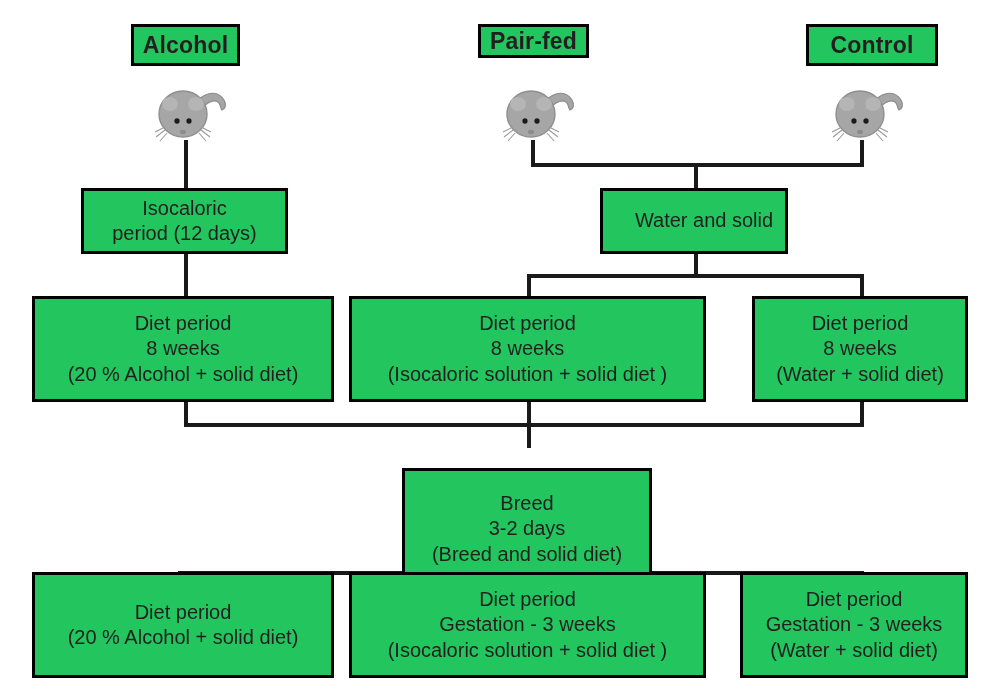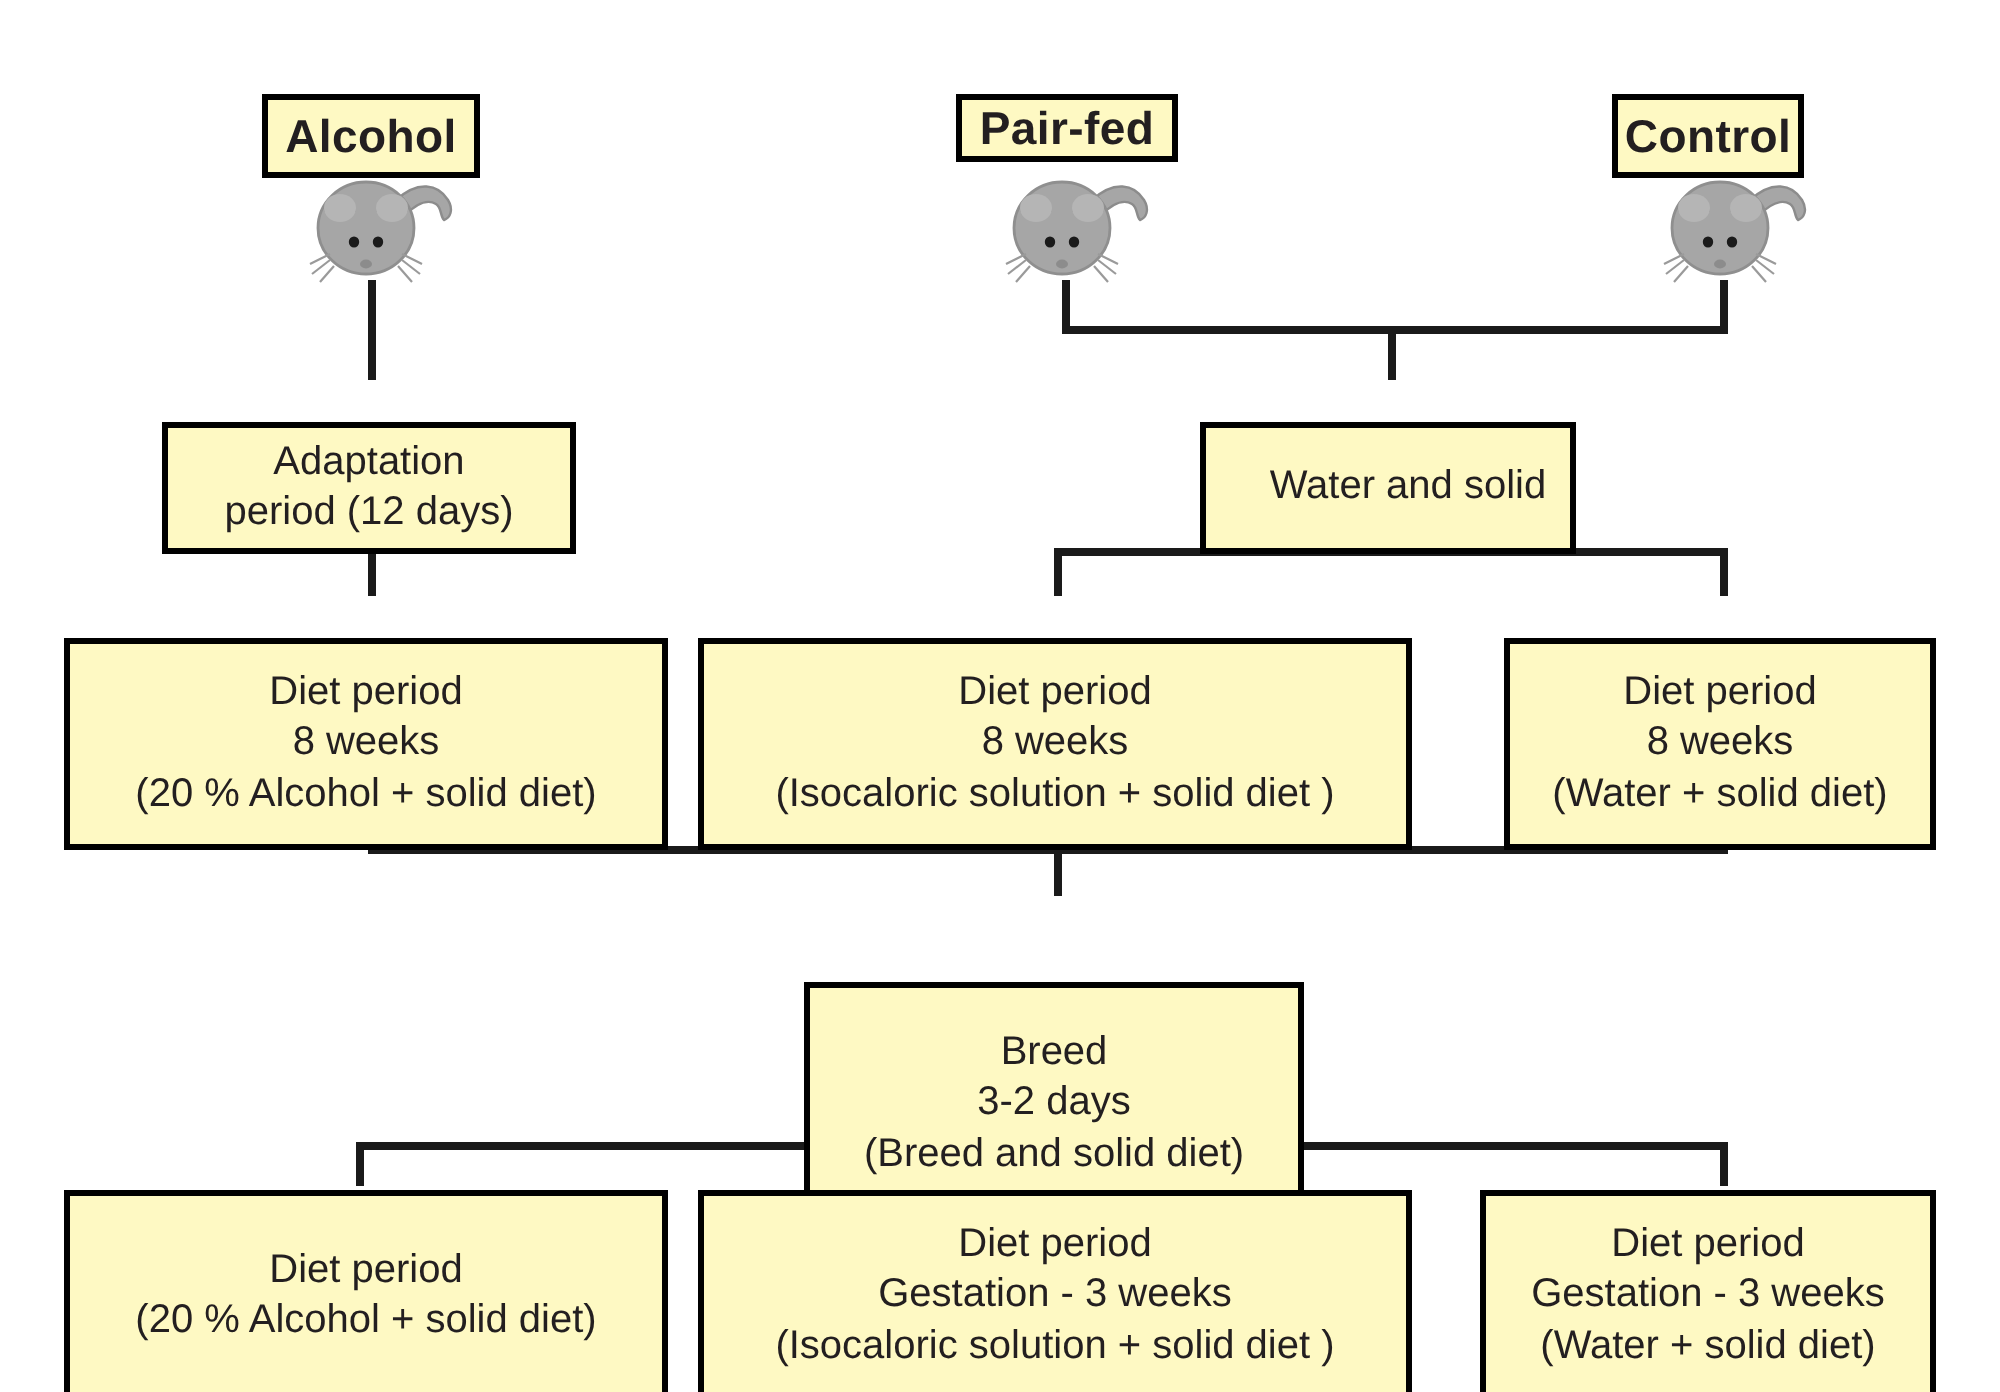--- a/index.html
+++ b/index.html
@@ -14,29 +14,28 @@
     background: #ffffff;
     font-family: "Liberation Sans", sans-serif;
     overflow: hidden;
   }
 
   
   .box {
     position: absolute;
     box-sizing: border-box;
     border: 3px solid #000000;
-    background: #fef9c3;
+    background: #22c55e;
     display: flex;
     flex-direction: column;
     align-items: center;
     justify-content: center;
     text-align: right;
     color: #231f20;
     z-index: 3;
-    margin-top: 23px;
   }
   .box .line {
     display: block;
     white-space: nowrap;
     line-height: 1.26;
     font-size: 20px;
   }
 
   
   .hdr {
@@ -78,21 +77,21 @@
 <div id="canvas">
 
   <div class="box hdr" style="left:131px; top:24px; width:109px; height:42px;">
     <span class="line">Alcohol</span>
   </div>
 
   <div class="box hdr" style="left:478px; top:24px; width:111px; height:34px;">
     <span class="line">Pair-fed</span>
   </div>
 
-  <div class="box hdr" style="left:806px; top:24px; width:96px; height:42px;">
+  <div class="box hdr" style="left:806px; top:24px; width:132px; height:42px;">
     <span class="line">Control</span>
   </div>
 
   <div class="mouse" style="left:143px; top:80px;">
     <svg viewBox="0 0 86 66" xmlns="http://www.w3.org/2000/svg">
       <path d="M55 20 C66 10 76 12 81 20 C84 25 82 29 79 30 C77 28 78 24 75 22 C70 19 64 23 59 28 Z" fill="#a6a6a6" stroke="#8c8c8c" stroke-width="1.2"></path>
       <ellipse cx="40" cy="34" rx="24" ry="23" fill="#a6a6a6" stroke="#8f8f8f" stroke-width="1.4"></ellipse>
       <path d="M19 26 C20 15 33 14 35 26 C30 22 23 22 19 26 Z" fill="#8c8c8c"></path>
       <path d="M45 26 C47 14 60 15 61 26 C57 22 50 22 45 26 Z" fill="#8c8c8c"></path>
       <ellipse cx="27" cy="24" rx="8" ry="7" fill="#b5b5b5"></ellipse>
@@ -159,21 +158,21 @@
 
   <div class="vline" style="left:531px; top:140px; height:26px;"></div>
 
   <div class="vline" style="left:860px; top:140px; height:26px;"></div>
 
   <div class="hline" style="left:531px; top:163px; width:333px;"></div>
 
   <div class="vline" style="left:694px; top:163px; height:27px;"></div>
 
   <div class="box" style="left:81px; top:188px; width:207px; height:66px;">
-    <span class="line">Adaptation</span>
+    <span class="line">Isocaloric</span>
     <span class="line">period  (12 days)</span>
   </div>
 
   <div class="box" style="left:600px; top:188px; width:188px; height:66px;padding-left:20px;">
     <span class="line">Water and solid</span>
   </div>
 
   <div class="vline" style="left:184px; top:252px; height:46px;"></div>
 
   <div class="vline" style="left:694px; top:252px; height:26px;"></div>

